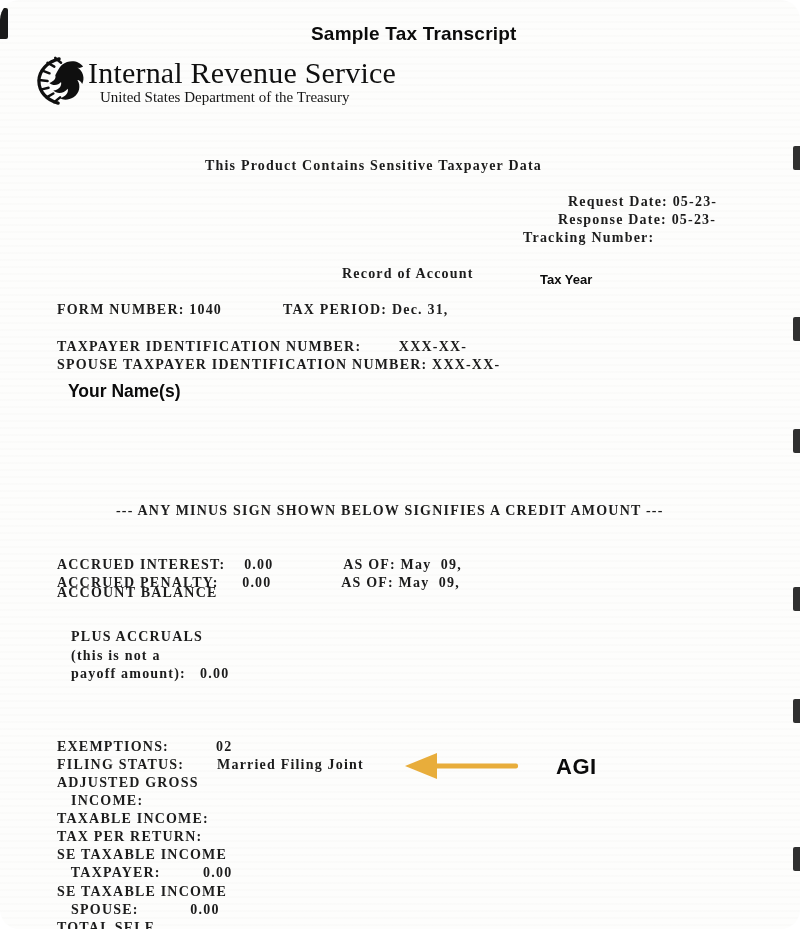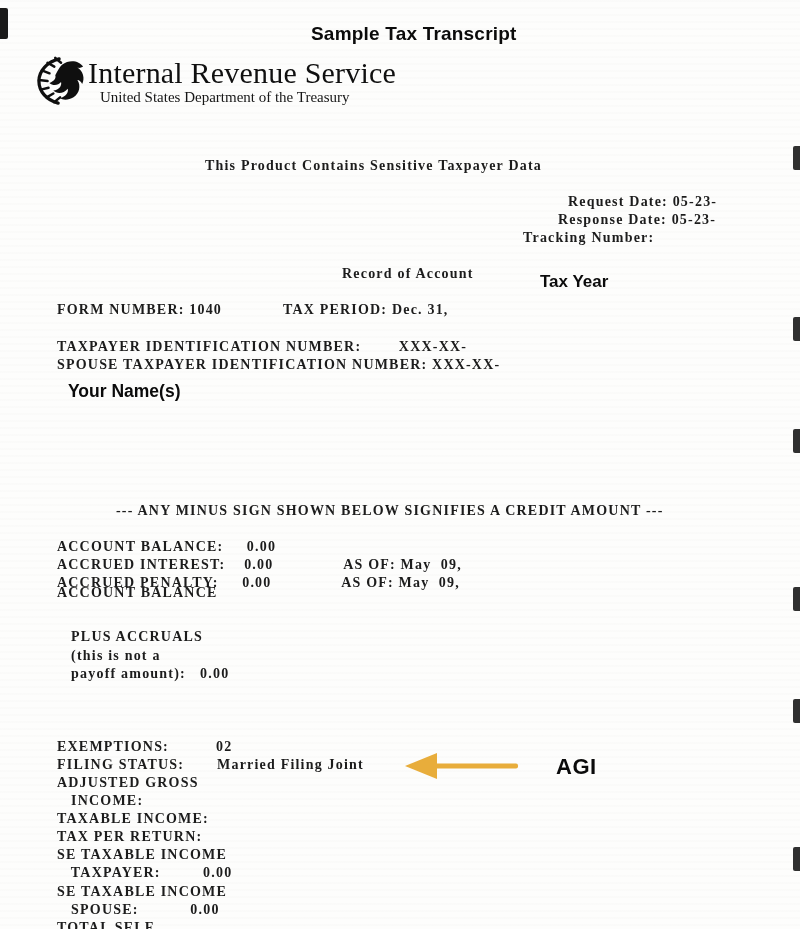--- a/index.html
+++ b/index.html
@@ -3,20 +3,21 @@
 <meta charset="utf-8">
 <style>
   html,body { margin:0; padding:0; }
   #page {
     position:relative; width:800px; height:929px;
     background:#fdfdfc;
     background-image:
       repeating-linear-gradient(180deg, rgba(180,180,175,0.035) 0 2px, rgba(255,255,255,0) 2px 7px);
     overflow:hidden;
     font-family:"Liberation Sans", sans-serif;
+    border-radius:20px;
   }
   .line {
     position:absolute;
     font-family:Liberation Serif, serif;
     font-size:14px; font-weight:700;
     letter-spacing:1.2px; white-space:pre;
     color:#1c1c1c; line-height:16px;margin-top:25px;
   }
   .annot {
     position:absolute;
@@ -72,26 +73,25 @@
   </svg>
   <div class="agency-name">Internal Revenue Service</div>
   <div class="agency-dept">United States Department of the Treasury</div>
 
   <div class="line" style="left:205px; top:133px">This Product Contains Sensitive Taxpayer Data</div>
   <div class="line" style="left:568px; top:169px">Request Date: 05-23-</div>
   <div class="line" style="left:558px; top:187px">Response Date: 05-23-</div>
   <div class="line" style="left:523px; top:205px">Tracking Number: </div>
   <div class="line" style="left:342px; top:241px">Record of Account</div>
   <div class="line" style="left:57px;  top:277px">FORM NUMBER: 1040             TAX PERIOD: Dec. 31,</div>
-  <div class="annot" style="left:540px; top:272px; font-size:17px">Tax Year</div>
+  <div class="annot" style="left:540px; top:272px; font-size:13px">Tax Year</div>
   <div class="line" style="left:57px;  top:314px">TAXPAYER IDENTIFICATION NUMBER:        XXX-XX-</div>
   <div class="line" style="left:57px;  top:332px">SPOUSE TAXPAYER IDENTIFICATION NUMBER: XXX-XX-</div>
   <div class="annot" style="left:68px; top:381px; font-size:17.5px">Your Name(s)</div>
   <div class="line" style="left:116px; top:478px">--- ANY MINUS SIGN SHOWN BELOW SIGNIFIES A CREDIT AMOUNT ---</div>
-  <div class="line" style="left:57px;  top:514px">ACCOUNT BALANCE:     0.00</div>
   <div class="line" style="left:57px;  top:532px">ACCRUED INTEREST:    0.00               AS OF: May  09,</div>
   <div class="line" style="left:57px;  top:550px">ACCRUED PENALTY:     0.00               AS OF: May  09,</div>
   <div class="line" style="left:57px;  top:560px">ACCOUNT BALANCE</div>
   <div class="line" style="left:57px;  top:604px">   PLUS ACCRUALS</div>
   <div class="line" style="left:57px;  top:623px">   (this is not a</div>
   <div class="line" style="left:57px;  top:641px">   payoff amount):   0.00</div>
   <div class="line" style="left:57px;  top:714px">EXEMPTIONS:          02</div>
   <div class="line" style="left:57px;  top:732px">FILING STATUS:       Married Filing Joint</div>
   <div class="line" style="left:57px;  top:750px">ADJUSTED GROSS</div>
   <div class="line" style="left:57px;  top:768px">   INCOME:</div>

